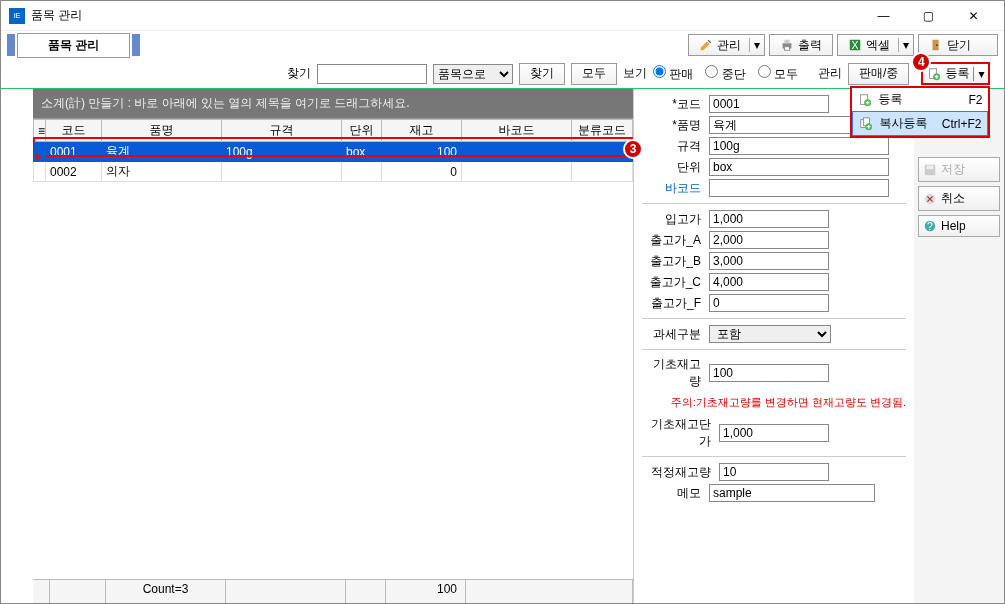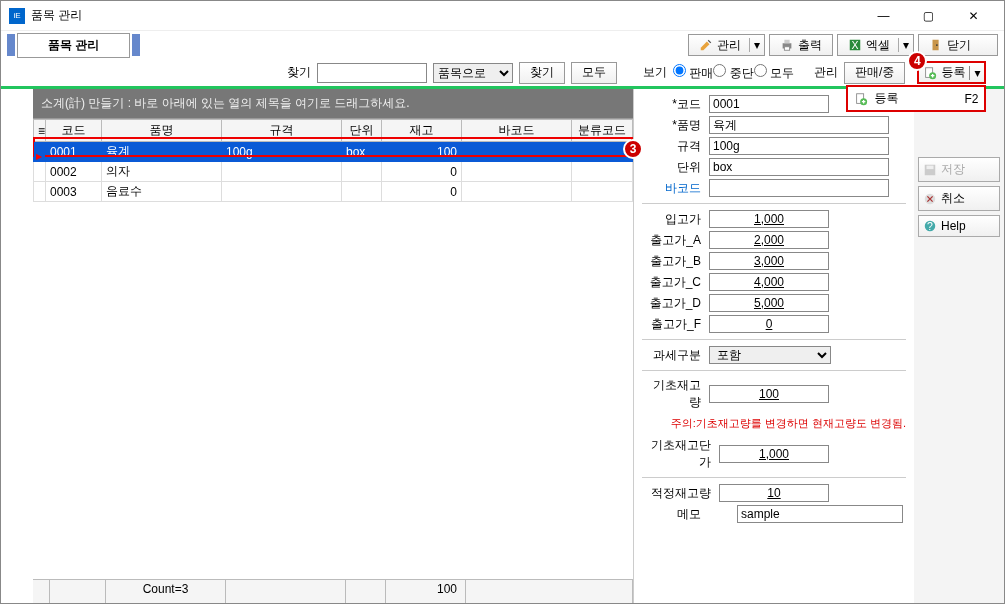--- a/index.html
+++ b/index.html
@@ -16,25 +16,25 @@
 .page-title-box { display: flex; align-items: center; }
 .page-title-box .bracket { width: 8px; height: 22px; background: #6688cc; }
 .page-title-box .ptitle { background: #fff; border: 1px solid #999; padding: 3px 30px; font-weight: bold; margin: 0 2px; }
 .toolbar .spacer { flex: 1; }
 .btn { background: linear-gradient(#fff,#f0f0f0); border: 1px solid #999; padding: 2px 10px; cursor: pointer; display: inline-flex; align-items: center; gap: 4px; height: 22px; }
 .btn.split { padding-right: 4px; }
 .btn .dd { border-left: 1px solid #aaa; padding-left: 4px; margin-left: 4px; }
 .icon16 { width: 14px; height: 14px; display: inline-block; }
 
 
-.searchrow { height: 30px; display: flex; align-items: center; padding: 2px 6px; gap: 6px; border-bottom: 3px solid #22c55e; }
+.searchrow { height: 30px; display: flex; align-items: center; padding: 2px 6px; gap: 6px; border-bottom: 1px solid #22c55e; }
 .searchrow .label { margin-left: 280px; }
 .searchrow input[type=text] { border: 1px solid #888; height: 20px; padding: 1px 3px; }
 .searchrow select { border: 1px solid #888; height: 20px; }
-.radio-group { display: inline-flex; }
+.radio-group { display: inline-flex; gap: 12px; }
 
 
 .main { display: flex; height: calc(604px - 30px - 28px - 30px - 2px); }
 .left { flex: 1; display: flex; flex-direction: column; border-right: 1px solid #ccc; position: relative; min-width: 0; margin-left: 32px; }
 .detail { width: 280px; padding: 6px 8px; overflow-y: auto; position: relative; }
 .sidepanel { width: 90px; background: #f4f4f4; padding: 4px; display: flex; flex-direction: column; gap: 4px; position: relative; }
 
 
 .groupbar { background: #777; color: #eee; padding: 6px 8px; font-size: 12px; }
 .grid { border-top: 1px solid #999; position: relative; }
@@ -49,21 +49,21 @@
 
 
 .gridfooter { height: 24px; background: #f5f5f5; border-top: 1px solid #bbb; display: flex; }
 .gridfooter div { border-right: 1px solid #bbb; padding: 2px 8px; }
 
 
 .frow { display: flex; align-items: center; margin-bottom: 3px; gap: 2px; }
 .frow .flabel { width: 65px; text-align: right; padding-right: 6px; }
 .frow .flabel.blue { color: #06c; }
 .frow input, .frow select { border: 1px solid #888; height: 18px; padding: 0 3px; font-size: 12px; }
-.frow input.num { text-align: center; width: 120px; text-decoration: underline; }
+.frow input.num { text-align: left; width: 120px; }
 .frow input.txt { width: 120px; }
 .warn { color: #d00; font-size: 11px; padding: 2px 0 6px 0; text-align: right; }
 .divider { border-top: 1px solid #ccc; margin: 6px 0; }
 .badge4 { position: absolute; top: -10px; left: -10px; width: 20px; height: 20px; background: #c00; color: #fff; border-radius: 50%; display: flex; align-items: center; justify-content: center; font-weight: bold; z-index: 25; border: 2px solid #fff; }
 
 .sidebtn { background: linear-gradient(#fff,#f0f0f0); border: 1px solid #aaa; padding: 3px 4px; cursor: pointer; display: flex; align-items: center; gap: 4px; font-size: 12px; }
 .sidebtn.disabled { color: #aaa; }
 
 .register-wrap { position: relative; }
 .register-btn { border: 2px solid #d00; display: flex; align-items: center; background: linear-gradient(#fff,#f0f0f0); padding: 1px 4px; cursor: pointer; gap: 4px; }
@@ -137,21 +137,21 @@
   <select style="width:80px">
     <option>품목으로</option>
   </select>
   <button class="btn">
       <span>찾기</span>
     </button>
   <button class="btn">
       <span>모두</span>
     </button>
 
-  <span style="margin-left:20px">보기</span>
+  <span style="">보기</span>
   <div class="radio-group">
     <label><input type="radio" checked="" style=""> <span>판매</span></label>
     <label><input type="radio" style=""> <span>중단</span></label>
     <label><input type="radio" style=""> <span>모두</span></label>
   </div>
 
   <span style="margin-left:14px">관리</span>
   <button class="btn">
       <span>판매/중</span>
     </button>
@@ -175,20 +175,32 @@
       <div class="mitem" style="padding:3px 6px; display:flex; align-items:center; gap:6px;">
         <span class="icon16">
             <svg viewBox="0 0 16 16">
               <rect x="3" y="2" width="8" height="11" fill="#fff" stroke="#888"></rect>
               <circle cx="11" cy="11" r="4" fill="#5b5"></circle>
               <path d="M11 9v4M9 11h4" stroke="#fff" stroke-width="1.5"></path>
             </svg>
           </span>
         <span>등록</span>
         <span style="margin-left:auto">F2</span>
+      </div>
+      <div class="mitem hl" style="padding:3px 6px; display:flex; align-items:center; gap:6px; background:#cde4ff; border:1px solid #3a7bd5;">
+        <span class="icon16">
+            <svg viewBox="0 0 16 16">
+              <rect x="2" y="3" width="7" height="9" fill="#fff" stroke="#888"></rect>
+              <rect x="5" y="1" width="7" height="9" fill="#fff" stroke="#888"></rect>
+              <circle cx="11" cy="11" r="4" fill="#5b5"></circle>
+              <path d="M11 9v4M9 11h4" stroke="#fff" stroke-width="1.5"></path>
+            </svg>
+          </span>
+        <span>복사등록</span>
+        <span style="margin-left:auto">Ctrl+F2</span>
       </div>
     </div>
   </div>
 </div>
 
 <div class="main">
 
   <div class="left">
     <div class="groupbar">소계(計) 만들기 : 바로 아래에 있는 열의 제목을 여기로 드래그하세요.</div>
     <div class="grid" style="flex:1; position:relative;">
@@ -231,30 +243,20 @@
           <tr>
             <td></td>
             <td>0002</td>
             <td>의자</td>
             <td></td>
             <td></td>
             <td style="text-align:right">0</td>
             <td></td>
             <td></td>
           </tr>
-          <tr>
-            <td></td>
-            <td>0003</td>
-            <td>음료수</td>
-            <td></td>
-            <td></td>
-            <td style="text-align:right">0</td>
-            <td></td>
-            <td></td>
-          </tr>
         </tbody>
       </table>
     </div>
     <div class="gridfooter">
       <div style="width:12px"></div>
       <div style="width:56px"></div>
       <div style="width:120px; text-align:center">Count=3</div>
       <div style="width:120px"></div>
       <div style="width:40px"></div>
       <div style="width:80px; text-align:right">100</div>
@@ -295,24 +297,20 @@
       </div>
     <div class="frow">
         <span class="flabel">출고가_B</span>
         <input class="num" value="3,000" style="">
       </div>
     <div class="frow">
         <span class="flabel">출고가_C</span>
         <input class="num" value="4,000" style="">
       </div>
     <div class="frow">
-        <span class="flabel">출고가_D</span>
-        <input class="num" value="5,000" style="">
-      </div>
-    <div class="frow">
         <span class="flabel">출고가_F</span>
         <input class="num" value="0" style="">
       </div>
     <div class="divider"></div>
     <div class="frow">
       <span class="flabel">과세구분</span>
       <select style="width:122px"><option>포함</option></select>
     </div>
     <div class="divider"></div>
     <div class="frow">
@@ -324,21 +322,21 @@
         <span class="flabel" style="width:75px">기초재고단가</span>
         <input class="num" style="width: 110px;" value="1,000">
       </div>
     <div class="divider"></div>
     <div class="frow">
         <span class="flabel" style="width:75px">적정재고량</span>
         <input class="num" style="width: 110px;" value="10">
       </div>
     <div class="frow">
         <span class="flabel">메모</span>
-        <input class="txt" style="width: 166px; margin-left: 28px;" value="sample">
+        <input class="txt" style="width: 166px;" value="sample">
       </div>
   </div>
 
   <div class="sidepanel">
     <div style="height:60px"></div>
     <button class="sidebtn disabled">
       <span class="icon16">
           <svg viewBox="0 0 16 16">
             <rect x="2" y="2" width="12" height="12" fill="#ccc"></rect>
             <rect x="4" y="3" width="8" height="4" fill="#eee"></rect>

